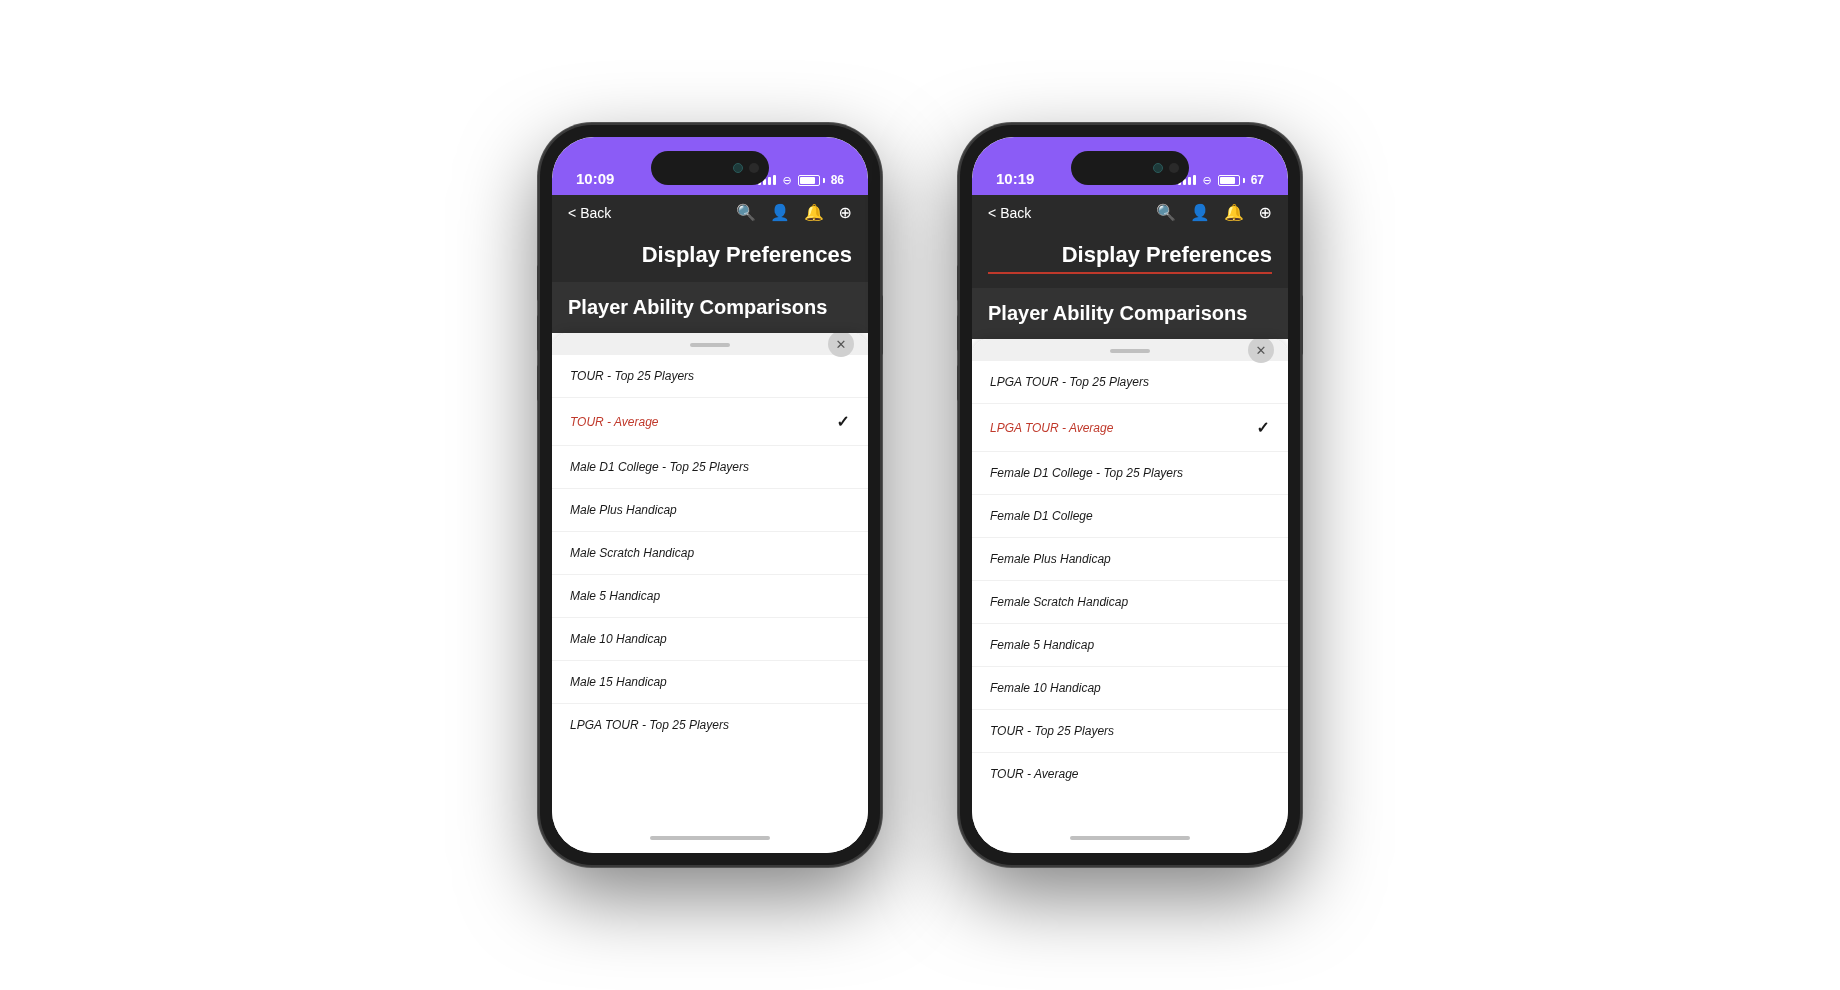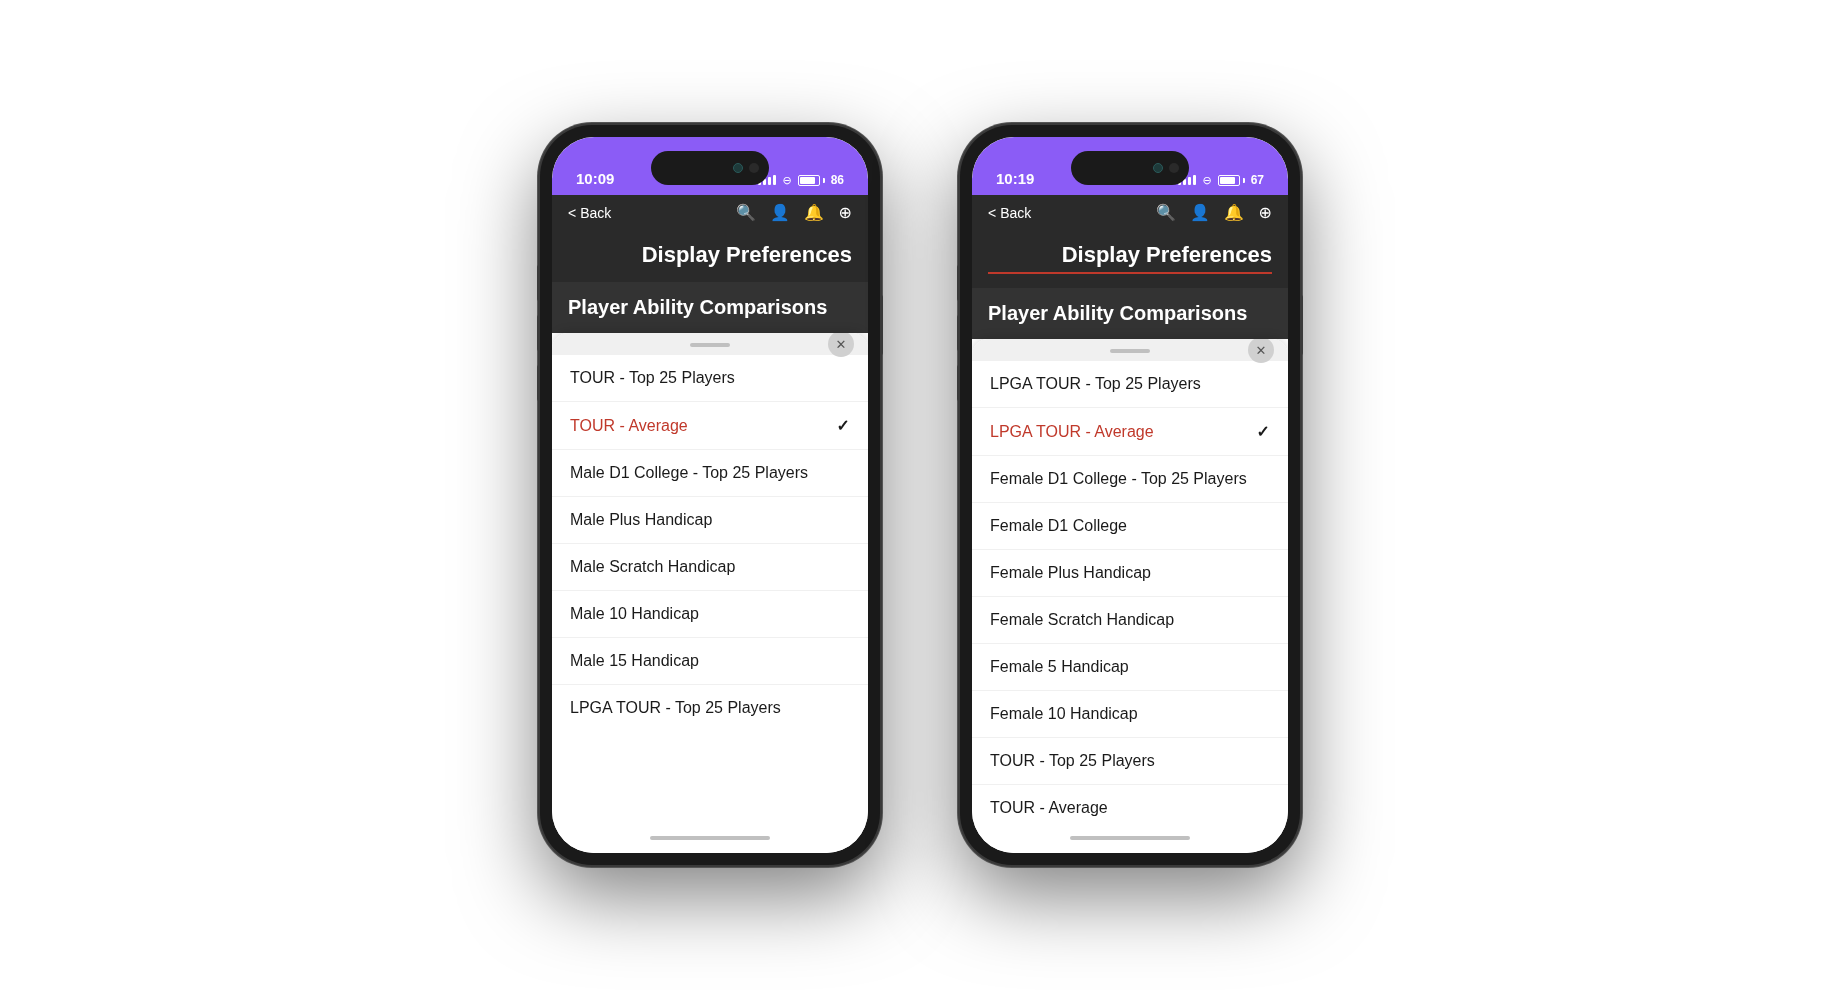--- a/index.html
+++ b/index.html
@@ -285,22 +285,23 @@
       align-items: center;
       justify-content: space-between;
       cursor: pointer;
     }
 
     .sheet-item:last-child {
       border-bottom: none;
     }
 
     .sheet-item-text {
-      font-size: 16px;
+      font-size: 12px;
       color: #1a1a1a;
+      font-style: italic;
     }
 
     .sheet-item-text.selected {
       color: #c0392b;
       font-weight: 500;
     }
 
     .checkmark {
       color: #1a1a1a;
       font-size: 16px;
@@ -411,20 +412,23 @@
           <div class="sheet-item">
             <span class="sheet-item-text">Male D1 College - Top 25 Players</span>
           </div>
           <div class="sheet-item">
             <span class="sheet-item-text">Male Plus Handicap</span>
           </div>
           <div class="sheet-item">
             <span class="sheet-item-text">Male Scratch Handicap</span>
           </div>
           <div class="sheet-item">
+            <span class="sheet-item-text">Male 5 Handicap</span>
+          </div>
+          <div class="sheet-item">
             <span class="sheet-item-text">Male 10 Handicap</span>
           </div>
           <div class="sheet-item">
             <span class="sheet-item-text">Male 15 Handicap</span>
           </div>
           <div class="sheet-item">
             <span class="sheet-item-text">LPGA TOUR - Top 25 Players</span>
           </div>
         </div>
     </div>

